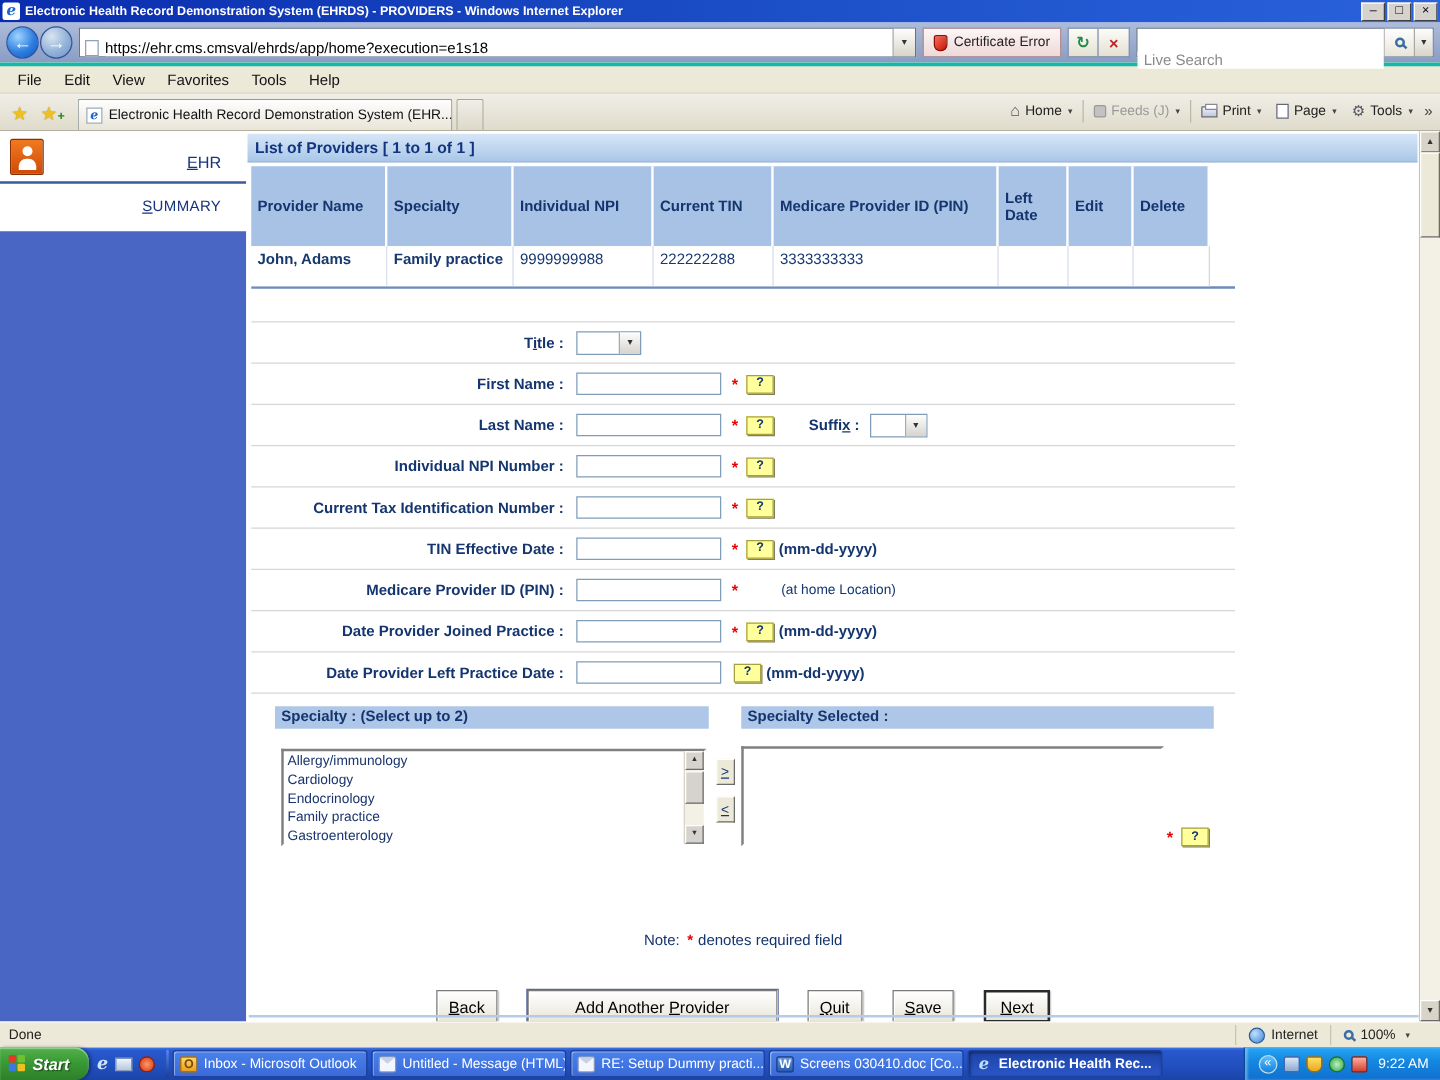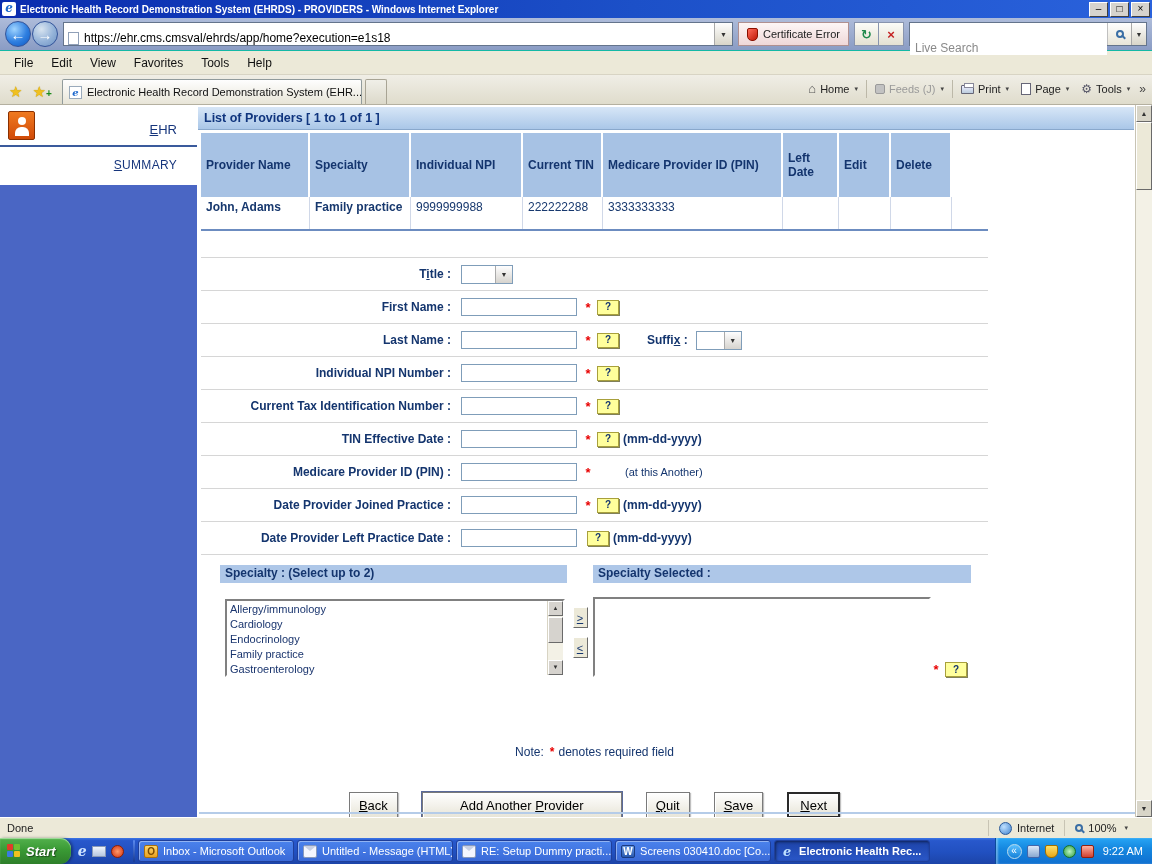--- a/index.html
+++ b/index.html
@@ -29,21 +29,21 @@
   .g-refresh { color:#1f8a4c; }
   .g-stop { color:#c42222; }
   .searchbox { width:238px; height:24px; background:#fff; border:1px solid #64748c; display:flex; align-items:center; }
   .search-input { flex:1; border:none; outline:none; padding:0 5px; font-size:12px; font-family:inherit; color:#333; min-width:0;margin-top:28px; }
   .search-input::placeholder { color:#8a8a8a; }
   .sb-go { width:24px; height:22px; display:flex; align-items:center; justify-content:center; background:linear-gradient(#fefefe,#e8e5d8); border-left:1px solid #c0c0c0; }
   .lens { width:8px; height:8px; border:2px solid #3a6ea5; border-radius:50%; position:relative; }
   .lens::after { content:""; position:absolute; width:5px; height:2px; background:#3a6ea5; transform:rotate(45deg); right:-4px; bottom:-2px; }
 
   
-  .menubar { height:25px; background:#ece9d8; border-top:1px solid #14b8a6; border-bottom:1px solid #d8d4c4; display:flex; align-items:center; padding-left:5px; }
+  .menubar { height:25px; background:#ece9d8; border-top:3px solid #14b8a6; border-bottom:1px solid #d8d4c4; display:flex; align-items:center; padding-left:5px; }
   .menu-item { padding:3px 9px; font-size:12px; color:#111; }
 
   
   .tabbar { height:30px; background:linear-gradient(#f0eee6,#dfdccc); border-bottom:1px solid #b4b0a0; display:flex; align-items:flex-end; padding:2px 3px 0 2px; }
   .favarea { display:flex; align-items:center; gap:10px; padding:0 10px 6px 7px; }
   .star { color:#f0c020; font-size:15px; text-shadow:0 0 1px #a08000; line-height:12px; }
   .star-add { position:relative; }
   .star-add .plus { position:absolute; right:-6px; bottom:-2px; color:#1a8a1a; font-size:10px; font-weight:bold; text-shadow:none; }
   .tab { height:25px; width:300px; background:linear-gradient(#fefefe,#e8e5d8); border:1px solid #919b9c; border-bottom:none; border-radius:2px 2px 0 0; display:flex; align-items:center; padding:0 6px; gap:5px; font-size:11px; color:#111; margin-left:6px; overflow:hidden; white-space:nowrap; }
   .tab-fav { width:13px; height:13px; border:1px solid #9aaabb; display:flex; align-items:center; justify-content:center; color:#1a66cc; font-style:italic; font-weight:bold; font-size:10px; background:#fff; font-family:"DejaVu Serif",serif; flex:0 0 auto; }
@@ -76,21 +76,21 @@
 
   .main { flex:1; position:relative; overflow:hidden; background:#fff; }
   .list-header { height:23px; margin:2px 1px 0 1px; background:linear-gradient(#d7e6f7,#aac7e8); border-bottom:1px solid #89a8cc; display:flex; align-items:center; padding-left:6px; color:#10357e; font-weight:bold; font-size:12.5px; }
 
   .ptable { margin:3px 0 0 4px; width:787px; }
   .hrow, .drow { display:flex; }
   .hcell { background:#a7c2e4; color:#14356e; font-weight:bold; padding:4px 5px; border-right:2px solid #fff; font-size:12px; display:flex; align-items:center; height:64px; }
   .drow { border-bottom:2px solid #6c8cc0; }
   .dcell { background:#fff; color:#17386e; padding:3px 5px; font-size:12px; border-right:1px solid #d0d8e8; height:32px; }
   .dcell.bold { font-weight:bold; }
-  .c0{width:109px} .c1{width:101px} .c2{width:112px} .c3{width:80px} .c4{width:180px} .c5{width:56px} .c6{width:52px} .c7{width:61px}
+  .c0{width:109px} .c1{width:101px} .c2{width:112px} .c3{width:96px} .c4{width:180px} .c5{width:56px} .c6{width:52px} .c7{width:61px}
 
   .formwrap { width:787px; margin:26px 0 0 4px; border-top:1px solid #d6d6d6; }
   .form-row { display:flex; align-items:center; height:33px; border-bottom:1px solid #d6d6d6; }
   .f-label { width:250px; text-align:right; color:#14356e; font-weight:bold; font-size:12px; flex:0 0 auto; }
   .f-gap { width:10px; flex:0 0 auto; }
   .f-input { width:116px; height:18px; border:1px solid #7f9db9; font-size:12px; padding:1px 3px; color:#000; background:#fff; flex:0 0 auto; }
   .f-req { color:#e80000; font-weight:bold; width:14px; text-align:center; margin-left:4px; font-size:13px; flex:0 0 auto; }
   .f-help { width:22px; height:15px; background:#ffff9c; border:1px solid #a8a03c; box-shadow:1px 1px 0 #80805a; color:#14356e; font-size:10px; font-weight:bold; text-align:center; line-height:12px; font-family:inherit; flex:0 0 auto; margin-left:2px; cursor:default; }
   .f-hint { color:#14356e; font-weight:bold; font-size:12px; margin-left:4px; white-space:nowrap; }
   .f-hint.small { font-weight:normal; font-size:11px; margin-left:30px; }
@@ -353,21 +353,21 @@
           <span class="f-req">*</span>
           <button class="f-help">?</button>
           <span class="f-hint">(mm-dd-yyyy)</span>
         </div>
 
         <div class="form-row">
           <span class="f-label">Medicare Provider ID (PIN) :</span>
           <span class="f-gap"></span>
           <input class="f-input" type="text" style="">
           <span class="f-req">*</span>
-          <span class="f-hint small">(at this Another)</span>
+          <span class="f-hint small">(at home Location)</span>
         </div>
 
         <div class="form-row">
           <span class="f-label">Date Provider Joined Practice :</span>
           <span class="f-gap"></span>
           <input class="f-input" type="text" style="">
           <span class="f-req">*</span>
           <button class="f-help">?</button>
           <span class="f-hint">(mm-dd-yyyy)</span>
         </div>

